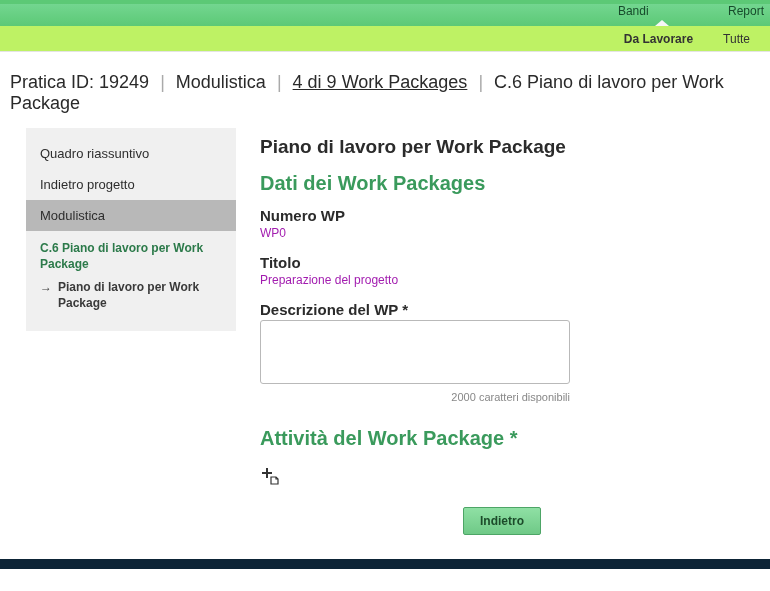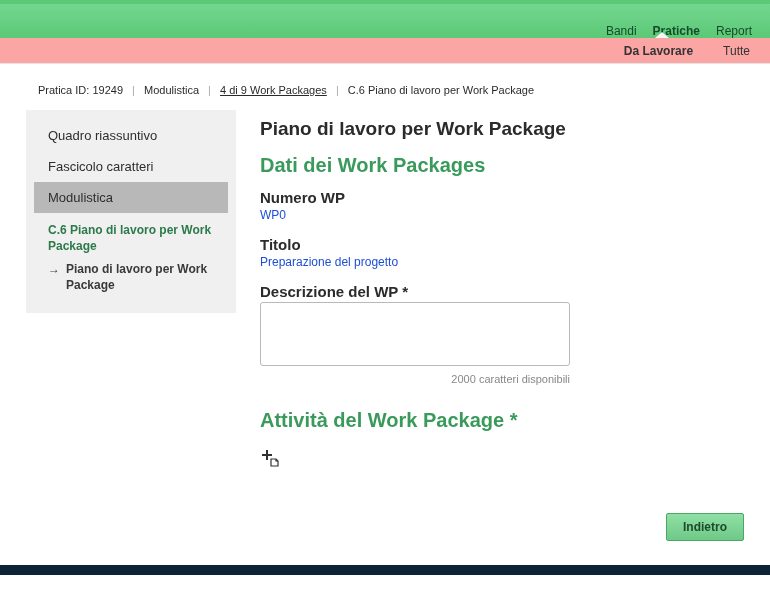--- a/index.html
+++ b/index.html
@@ -17,35 +17,35 @@
   }
   .topbar::before {
     content: "";
     position: absolute;
     left: 25px; top: -3px;
     width: 60px; height: 2px;
     background: rgba(255,255,255,0.4);
   }
   .header {
     background: linear-gradient(#73d690, #5cc976);
-    height: 34px;
+    height: 22px;
     display: flex;
     justify-content: flex-end;
-    align-items: flex-end;
-    padding: 0 18px;
+    align-items: flex-start;
+    padding: 0 6px;
     gap: 16px;
   }
   .header a {
     color: #174b2b;
     font-size: 12px;
     text-decoration: none;
   }
   .header a.active { font-weight: bold; margin-top: 30px; }
   .subheader {
-    background: #fca5a5;
+    background: #bef264;
     border-bottom: 1px solid #e4e4e4;
     height: 26px;
     display: flex;
     justify-content: flex-end;
     align-items: center;
     padding: 0 20px;
     gap: 30px;
     position: relative;
   }
   .subheader .item {
@@ -56,36 +56,36 @@
   .caret-up {
     position: absolute;
     top: -6px;
     left: 655px;
     width: 0; height: 0;
     border-left: 7px solid transparent;
     border-right: 7px solid transparent;
     border-bottom: 6px solid #f6f6f6;
   }
   .breadcrumb {
-    padding: 20px 38px 14px;
-    font-size: 11px;
+    padding: 20px 10px 14px;
+    font-size: 18px;
     color: #2a2a2a;
   }
   .breadcrumb .sep { color: #aaa; margin: 0 6px; }
   .breadcrumb .link { text-decoration: underline; color: #2a2a2a; }
   .content {
     display: flex;
     gap: 24px;
     padding: 0 26px 24px;
     align-items: flex-start;
   }
   .sidebar {
     background: #f0f0f0;
     width: 210px;
-    padding: 10px 8px;
+    padding: 10px 0;
   }
   .side-item {
     padding: 8px 14px;
     font-size: 13px;
     color: #2e2e2e;
     cursor: pointer;
   }
   .side-item.selected {
     background: #b8b8b8;
     font-weight: normal;
@@ -127,21 +127,21 @@
   }
   .field-group { margin-bottom: 14px; }
   .field-label {
     font-size: 15px;
     font-weight: bold;
     color: #2b2b2b;
     margin-bottom: 2px;
   }
   .field-value {
     font-size: 12px;
-    color: #1d4ed8;
+    color: #a21caf;
   }
   textarea.desc {
     width: 310px;
     height: 64px;
     border: 1px solid #b9b9b9;
     border-radius: 3px;
     resize: none;
     padding: 4px;
     font-family: inherit;
     font-size: 12px;
@@ -157,22 +157,22 @@
     display: inline-block;
     margin: 4px 0 20px;
     cursor: pointer;
     position: relative;
     width: 18px; height: 18px;
   }
   .add-icon svg { display: block; }
   .buttons {
     display: flex;
     gap: 40px;
-    justify-content: flex-end;
-    margin-top: 24px;
+    justify-content: center;
+    margin-top: 0;
   }
   .btn {
     background: linear-gradient(#8fe0a4, #6fc987);
     border: 1px solid #4da566;
     color: #1c4b2a;
     font-weight: bold;
     font-size: 12px;
     padding: 6px 16px;
     border-radius: 2px;
     cursor: pointer;
@@ -207,21 +207,21 @@
   <span>Modulistica</span>
   <span class="sep">|</span>
   <span class="link">4 di 9 Work Packages</span>
   <span class="sep">|</span>
   <span>C.6 Piano di lavoro per Work Package</span>
 </div>
 
 <div class="content">
   <div class="sidebar">
     <div class="side-item">Quadro riassuntivo</div>
-    <div class="side-item">Fascicolo caratteri</div>
+    <div class="side-item">Indietro progetto</div>
     <div class="side-item selected">Modulistica</div>
     <div class="side-sub">C.6 Piano di lavoro per Work Package</div>
     <div class="side-sub2">
       <span class="arrow">→</span>
       <span>Piano di lavoro per Work Package</span>
     </div>
   </div>
 
   <div class="main">
     <h1 class="main-title">Piano di lavoro per Work Package</h1>

